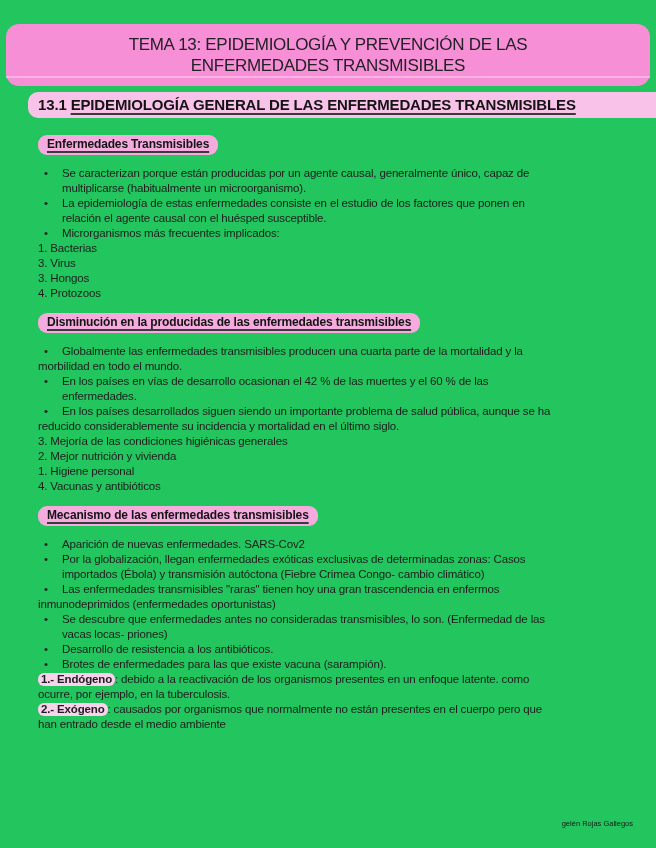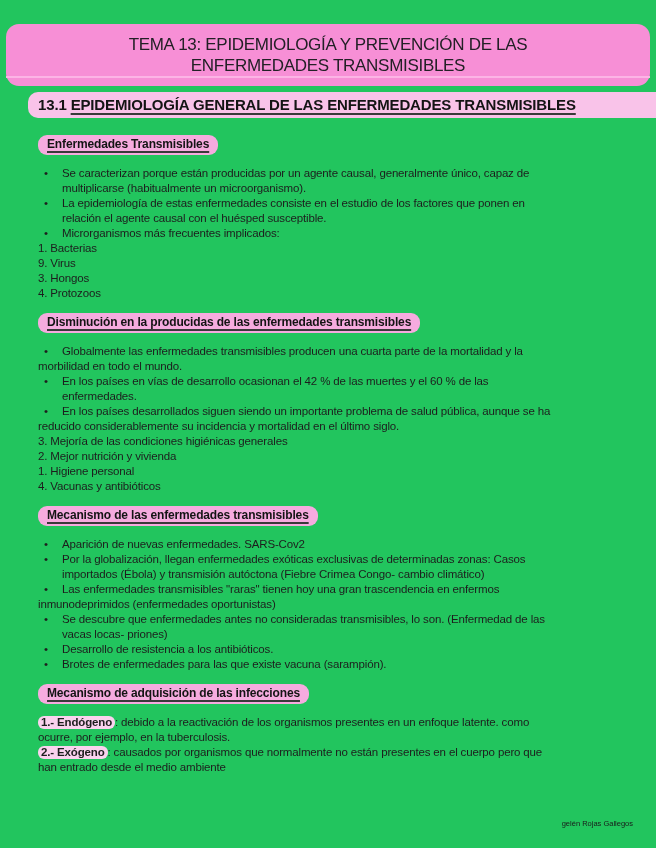--- a/index.html
+++ b/index.html
@@ -123,21 +123,21 @@
       <div class="li hang">
         <span class="mk">•</span>
         <span class="tx">La epidemiología de estas enfermedades consiste en el estudio de los factores que ponen en
 relación el agente causal con el huésped susceptible.</span>
       </div>
       <div class="li hang">
         <span class="mk">•</span>
         <span class="tx">Microrganismos más frecuentes implicados:</span>
       </div>
       <div class="plain">1. Bacterias</div>
-      <div class="plain">9. Virus</div>
+      <div class="plain">3. Virus</div>
       <div class="plain">3. Hongos</div>
       <div class="plain">4. Protozoos</div>
     </section>
 
     <section>
       <div class="pill-row">
         <span class="pill"><span class="pill-text">Disminución en la producidas de las enfermedades transmisibles</span></span>
       </div>
       <div class="li flush">
         <span class="mk-in">•</span><span class="tx-in">Globalmente las enfermedades transmisibles producen una cuarta parte de la mortalidad y la
@@ -184,23 +184,20 @@
         <span class="mk">•</span>
         <span class="tx">Desarrollo de resistencia a los antibióticos.</span>
       </div>
       <div class="li hang">
         <span class="mk">•</span>
         <span class="tx">Brotes de enfermedades para las que existe vacuna (sarampión).</span>
       </div>
     </section>
 
     <section>
-      <div class="pill-row">
-        <span class="pill"><span class="pill-text">Mecanismo de adquisición de las infecciones</span></span>
-      </div>
       <p class="mech"><span class="hl">1.- Endógeno</span><span>: debido a la reactivación de los organismos presentes en un enfoque latente. como
 ocurre, por ejemplo, en la tuberculosis.</span></p>
       <p class="mech"><span class="hl">2.- Exógeno</span><span>: causados por organismos que normalmente no están presentes en el cuerpo pero que
 han entrado desde el medio ambiente</span></p>
     </section>
 
   </main>
 
   <div class="footer">gelén Rojas Gallegos</div>
 

